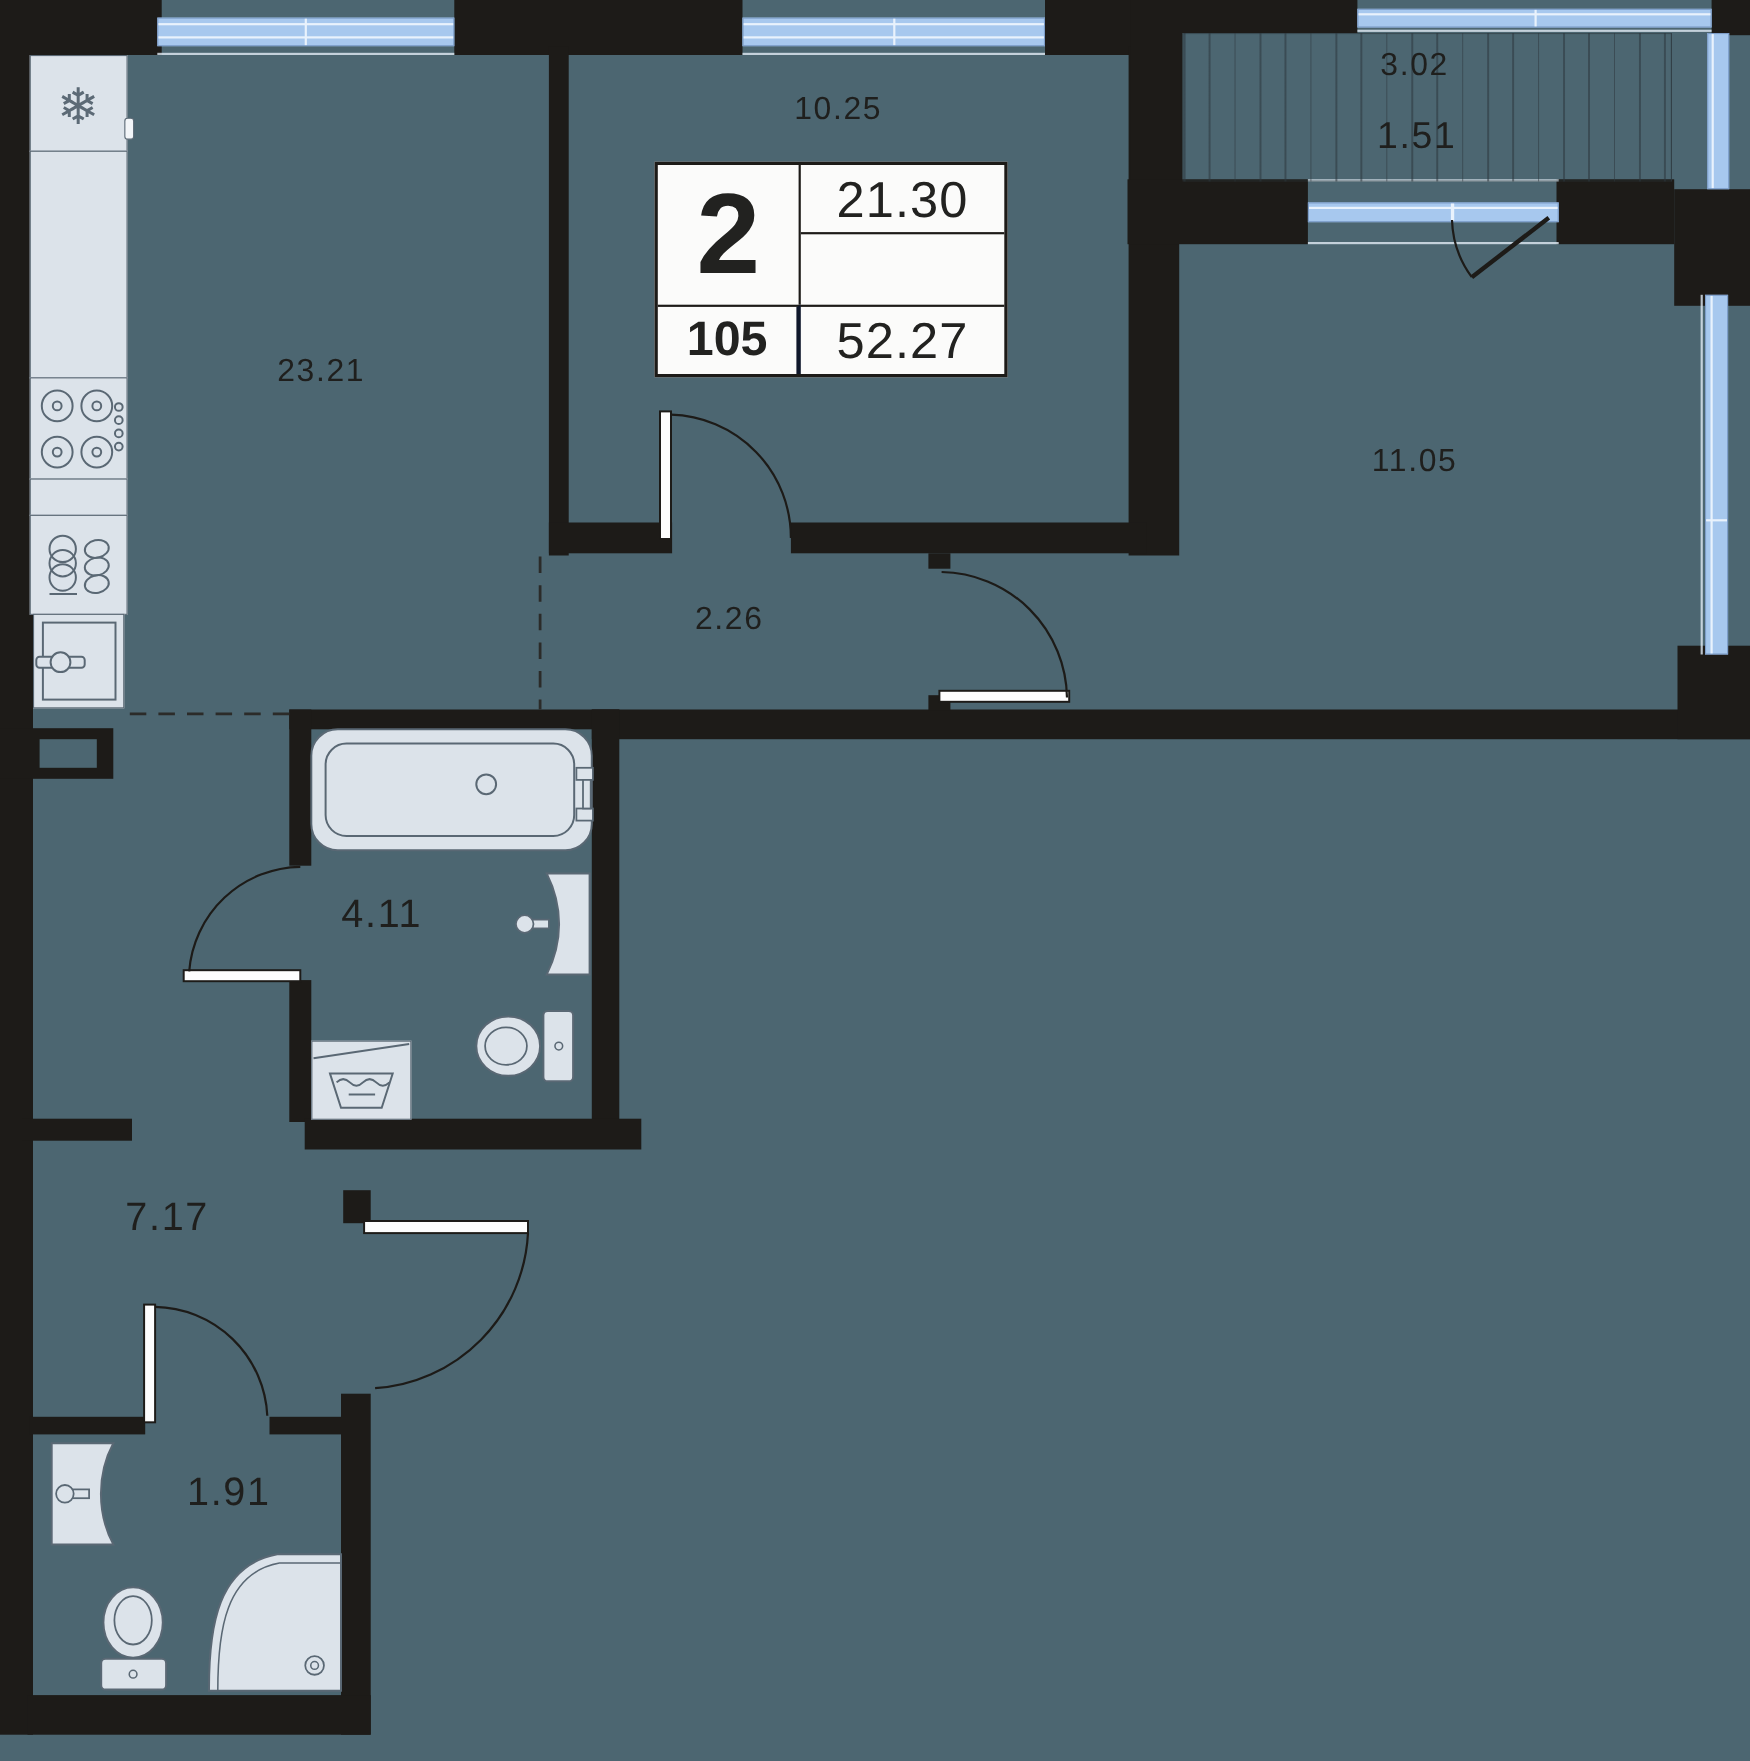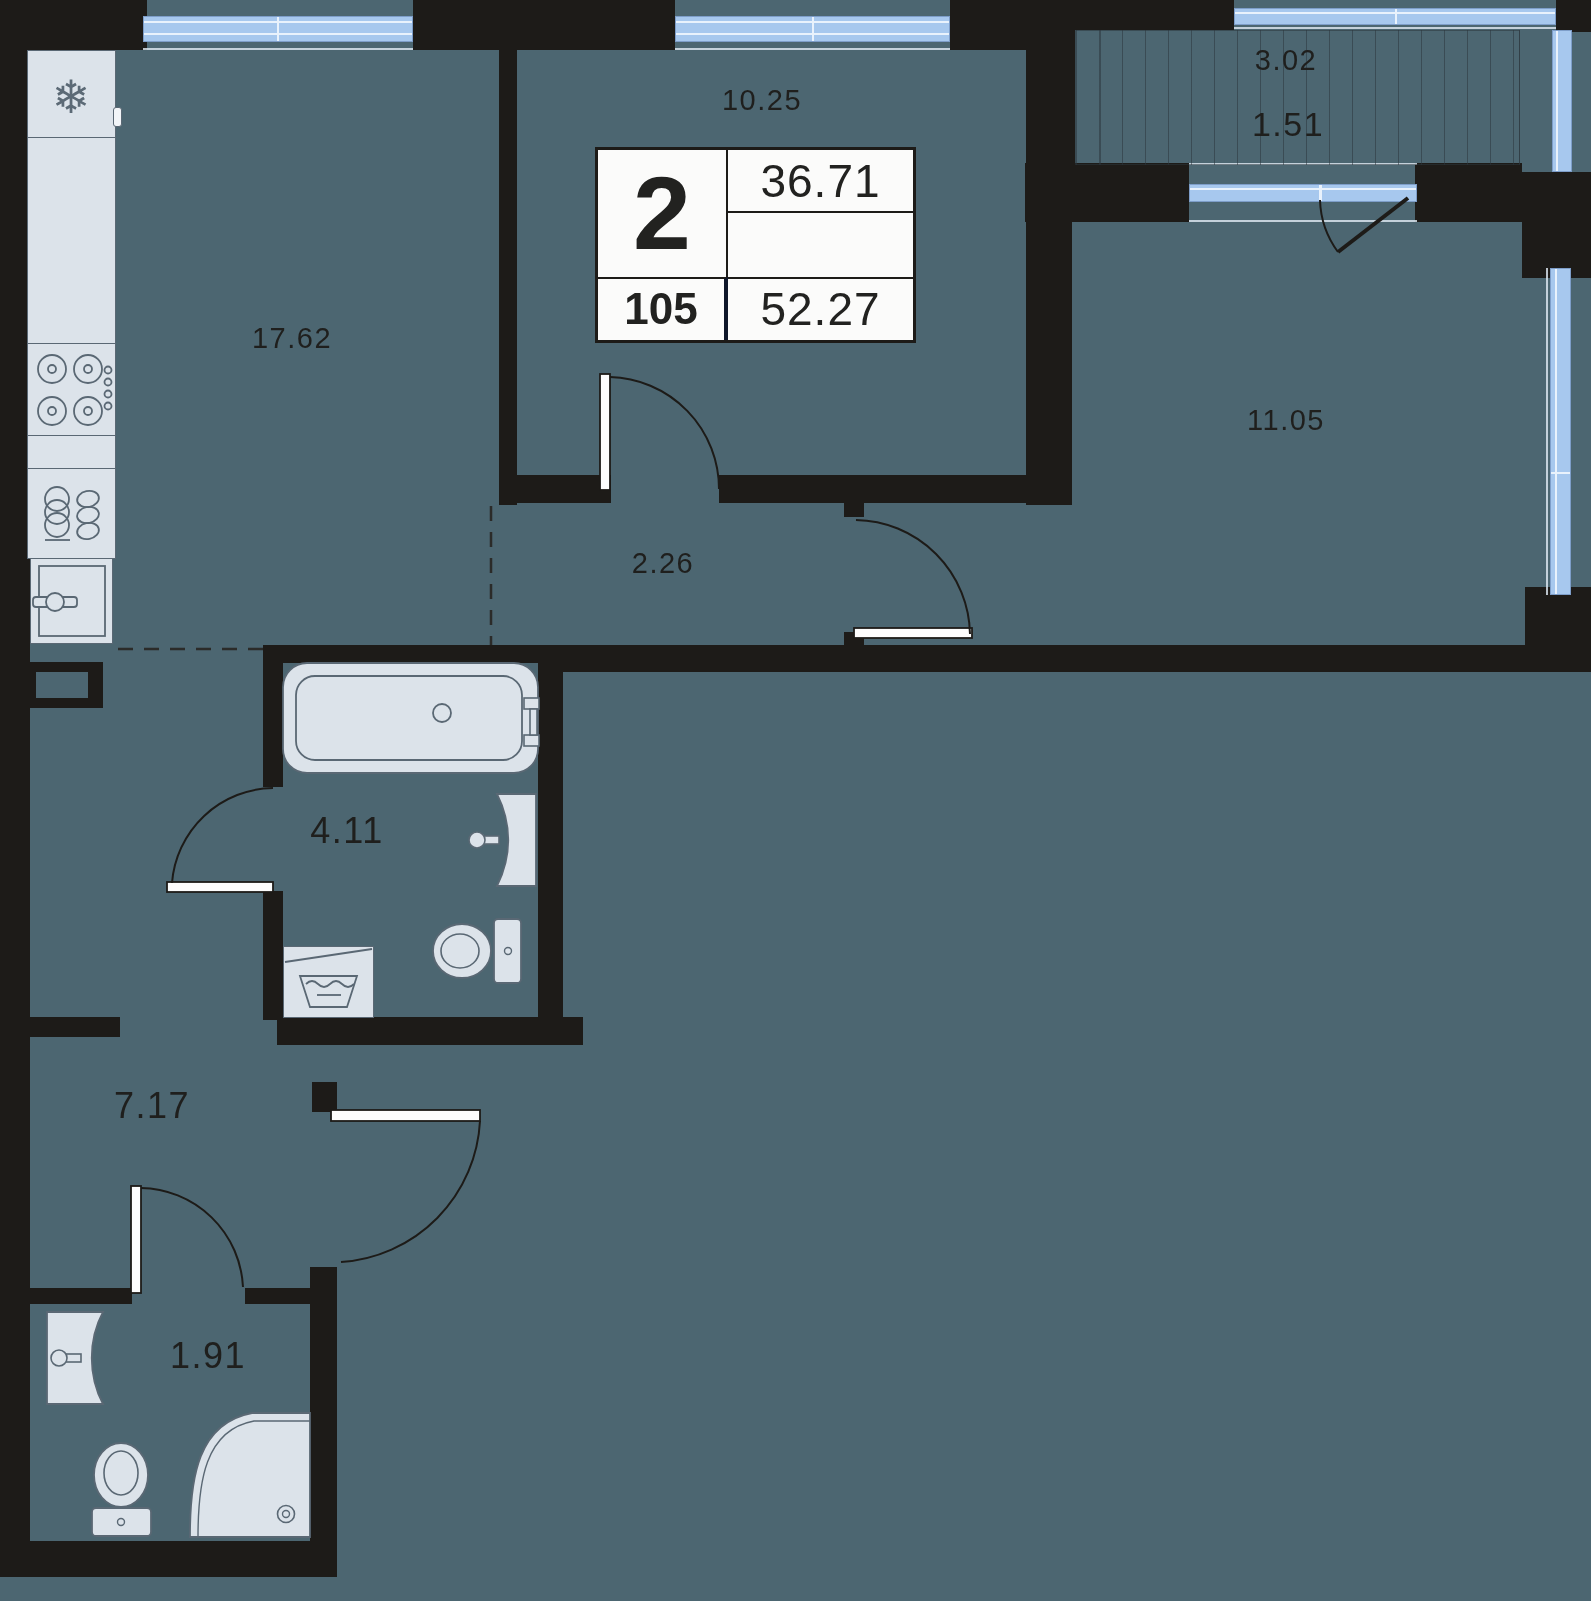--- a/index.html
+++ b/index.html
@@ -225,30 +225,30 @@
     <g>
       <rect x="331" y="1110" width="149" height="11" fill="#fdfdfd" stroke="#1d1b18" stroke-width="1.8"></rect>
       <path d="M 480 1121 A 149 149 0 0 1 341 1262" fill="none" stroke="#1d1b18" stroke-width="2"></path>
     </g>
     <g>
       <rect x="131" y="1186" width="10" height="107" fill="#fdfdfd" stroke="#1d1b18" stroke-width="1.8"></rect>
       <path d="M 141 1188 A 104 104 0 0 1 243 1287" fill="none" stroke="#1d1b18" stroke-width="2"></path>
     </g>
   </svg>
 
-  <div class="room-label" style="left:292px;top:338px">17.62</div>
+  <div class="room-label" style="left:292px;top:338px">23.21</div>
   <div class="room-label" style="left:762px;top:100px">10.25</div>
   <div class="room-label" style="left:1286px;top:420px">11.05</div>
   <div class="room-label" style="left:663px;top:563px">2.26</div>
   <div class="room-label sm" style="left:347px;top:831px">4.11</div>
   <div class="room-label sm" style="left:152px;top:1106px">7.17</div>
   <div class="room-label sm" style="left:208px;top:1356px">1.91</div>
   <div class="room-label" style="left:1286px;top:60px;font-size:29px">3.02</div>
   <div class="room-label" style="left:1288px;top:124px;font-size:34px">1.51</div>
 
   <div id="card">
     <div class="c-rooms">2</div>
-    <div class="c-a1 c-val">36.71</div>
+    <div class="c-a1 c-val">21.30</div>
     <div class="c-unit">105</div>
     <div class="c-a3 c-val">52.27</div>
   </div>
 
 </div>
 
 </body></html>

